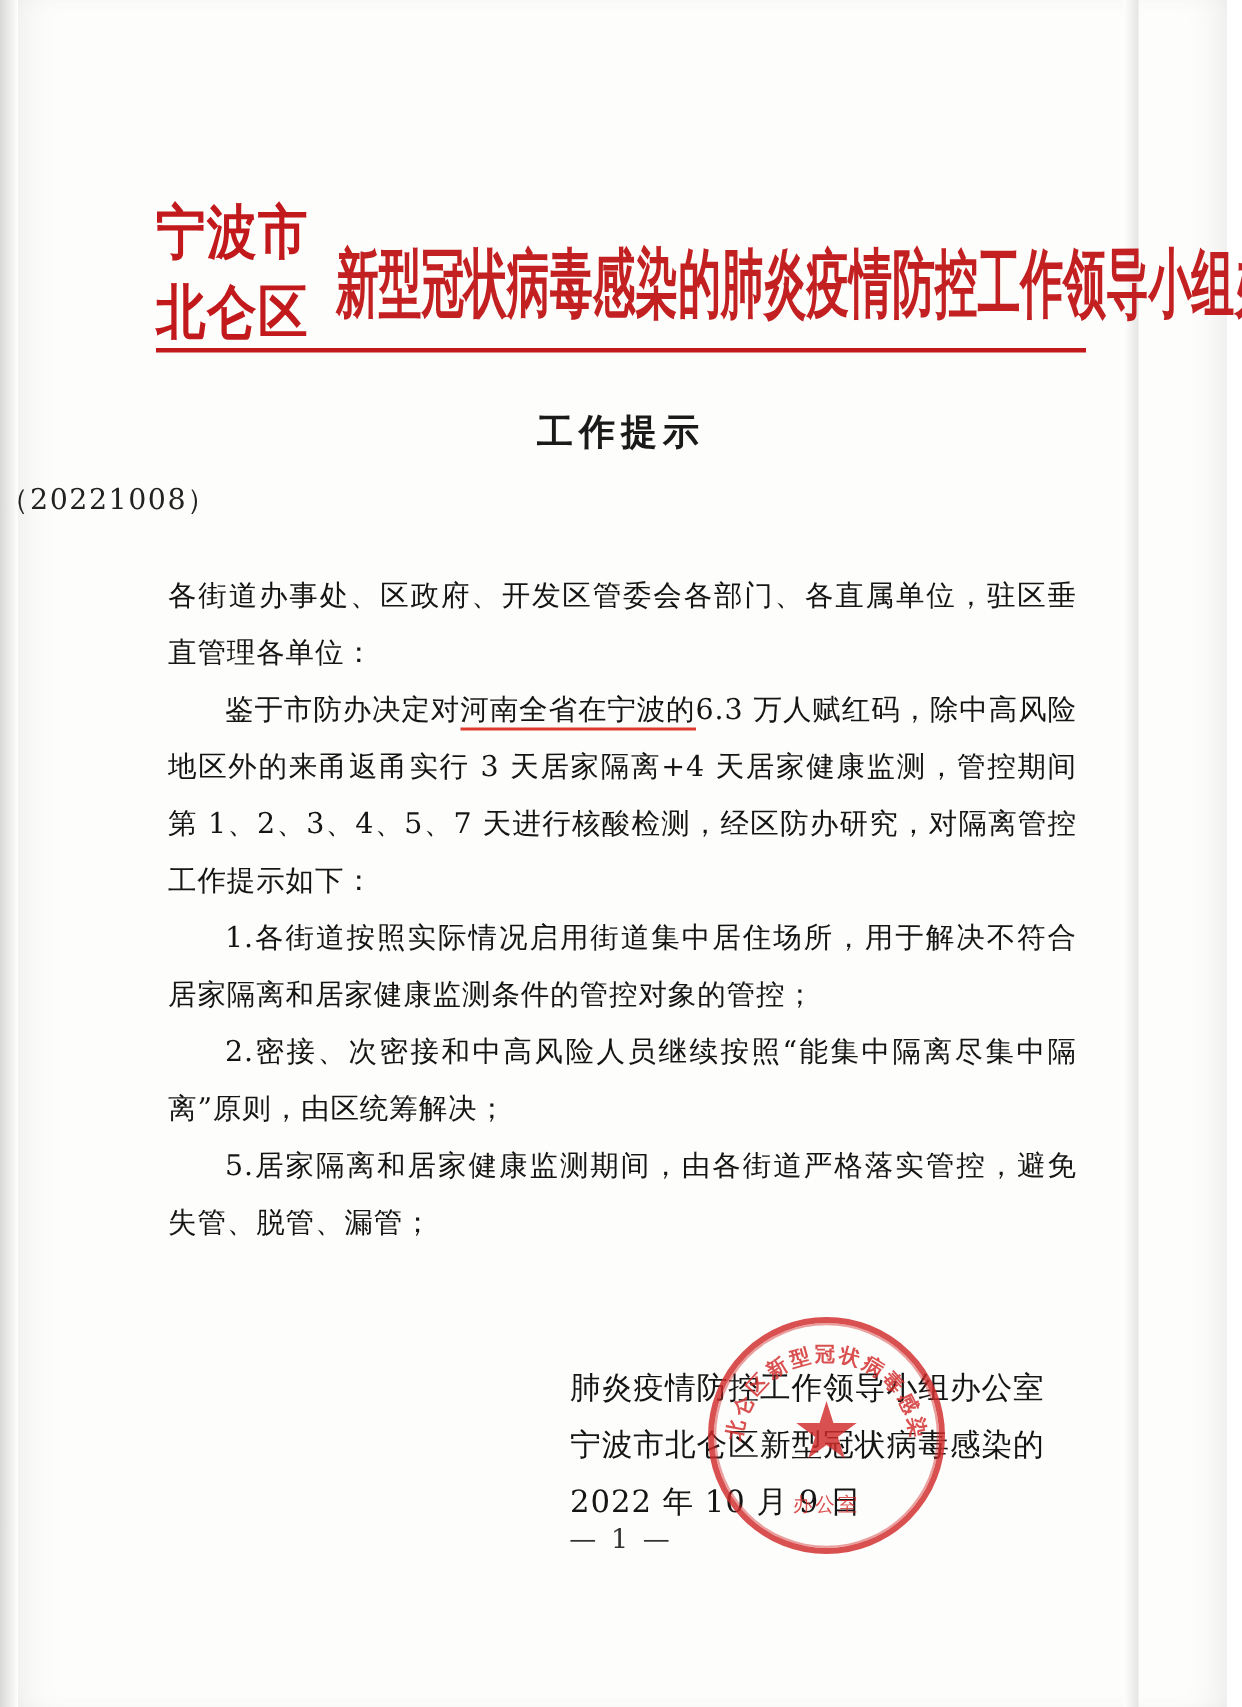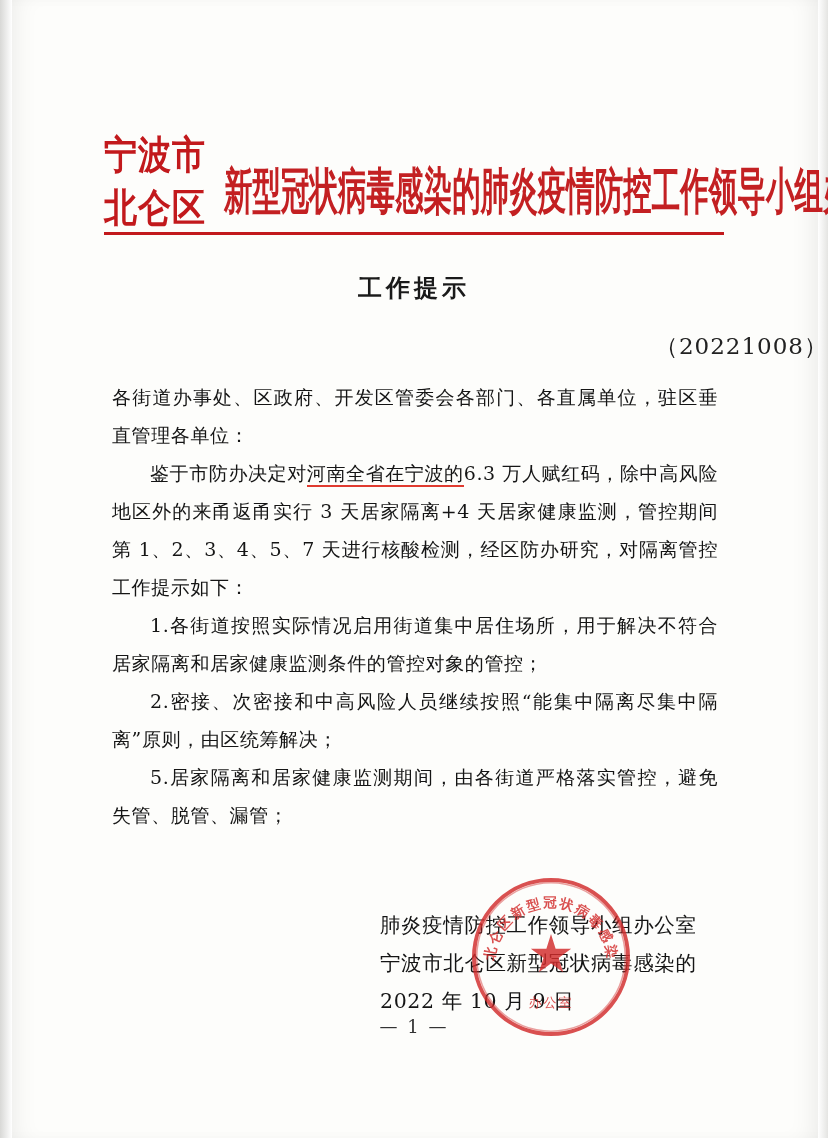--- a/index.html
+++ b/index.html
@@ -8,21 +8,21 @@
     background: #ffffff;
   }
   body {
     width: 828px;
     height: 1138px;
     overflow: hidden;
     font-family: "DejaVu Serif", "Liberation Serif", serif;
   }
   #page {
     position: relative;
-    width: 828px;
+    width: 759px;
     height: 1138px;
     background: #ffffff;
   }
   
   .sheet {
     position: absolute;
     left: 10px;
     top: 0;
     width: 808px;
     height: 1138px;
@@ -100,25 +100,24 @@
     font-size: 24px;
     font-weight: 700;
     color: #1a1a1a;
     letter-spacing: 4px;
   }
   .doc-number {
     position: absolute;
     left: 0;
     top: 320px;
     width: 828px;
-    text-align: right;
-    font-size: 23px;
+    text-align: left;
+    font-size: 19px;
     color: #222;
     letter-spacing: 1px;
-    margin-top: 11px;
   }
 
   
   .body-block {
     position: absolute;
     left: 112px;
     top: 378px;
     width: 606px;
     color: #151515;
     font-size: 19px;

